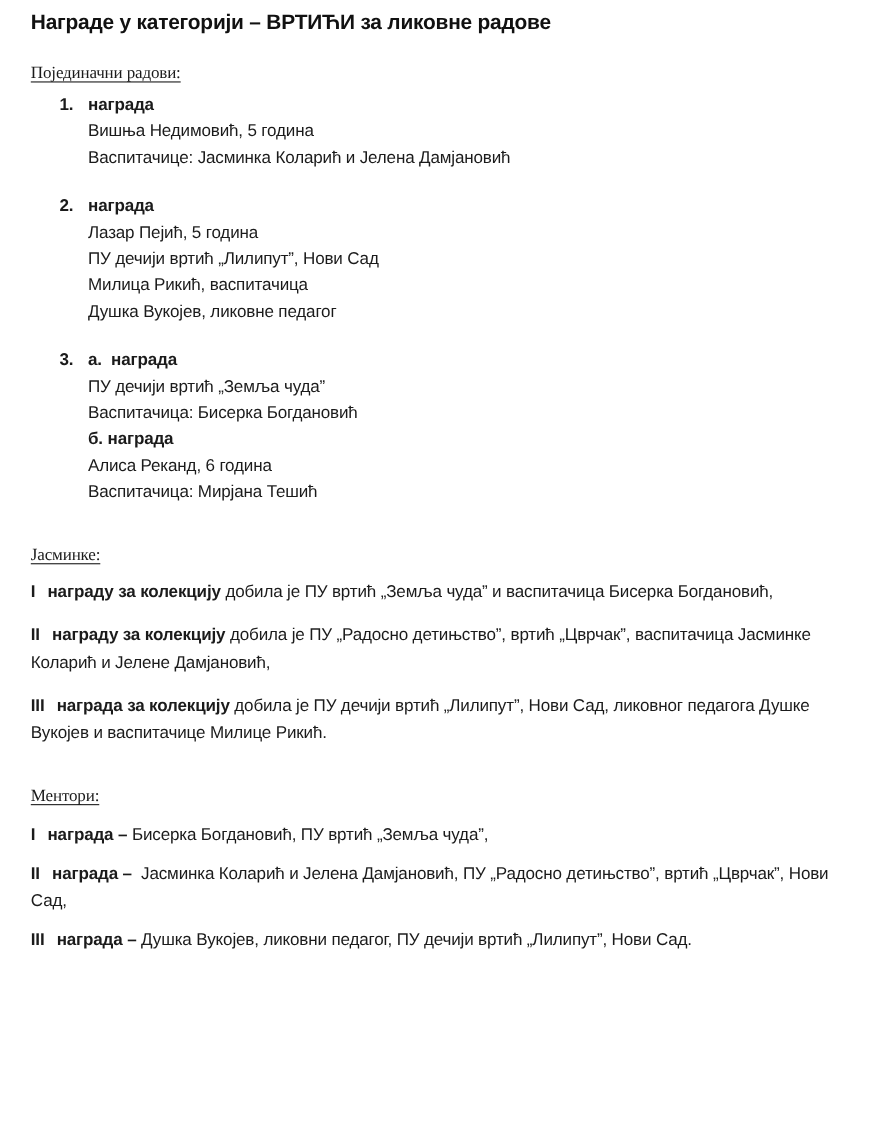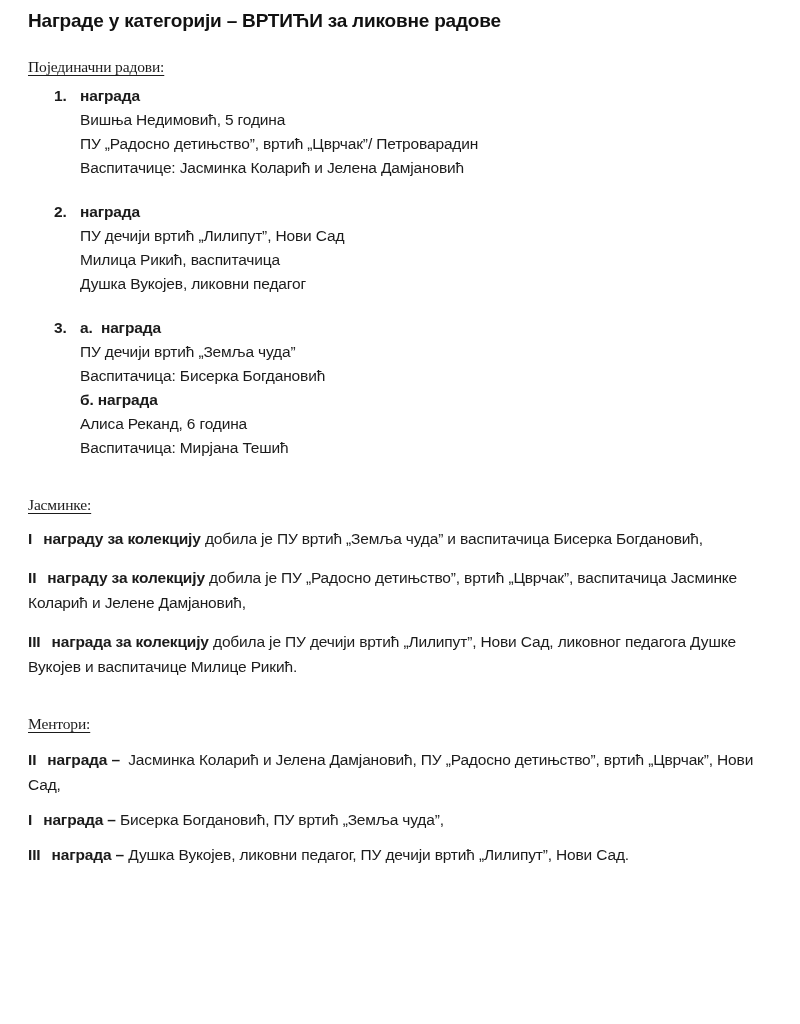--- a/index.html
+++ b/index.html
@@ -73,32 +73,32 @@
   <div class="section-heading sh-individual">Појединачни радови:</div>
 
   <div class="award-list">
 
     <div class="award-item">
       <div class="item-row">
           <span class="num">1.</span>
           <span class="award-label">награда</span>
         </div>
       <div class="award-line indent">Вишња Недимовић, 5 година</div>
-      <div class="award-line indent">ПУ „Радосно детињство”, вртић „Цврчак”/ Петроварадин</div>
       <div class="award-line indent">Васпитачице: Јасминка Коларић и Јелена Дамјановић</div>
     </div>
 
     <div class="award-item">
       <div class="item-row">
           <span class="num">2.</span>
           <span class="award-label">награда</span>
         </div>
+      <div class="award-line indent">Лазар Пејић, 5 година</div>
       <div class="award-line indent">ПУ дечији вртић „Лилипут”, Нови Сад</div>
       <div class="award-line indent">Милица Рикић, васпитачица</div>
-      <div class="award-line indent">Душка Вукојев, ликовни педагог</div>
+      <div class="award-line indent">Душка Вукојев, ликовне педагог</div>
     </div>
 
     <div class="award-item">
       <div class="item-row">
           <span class="num">3.</span>
           <span class="award-label">а.  награда</span>
         </div>
       <div class="award-line indent">ПУ дечији вртић „Земља чуда”</div>
       <div class="award-line indent">Васпитачица: Бисерка Богдановић</div>
       <div class="award-line indent"><span class="award-label">б. награда</span></div>
@@ -112,18 +112,18 @@
 
   <div class="entries">
     <p class="entry"><span class="entry-numeral">I</span><span class="entry-bold">награду за колекцију</span><span> добила је ПУ вртић „Земља чуда” и васпитачица Бисерка Богдановић,</span></p>
     <p class="entry"><span class="entry-numeral">II</span><span class="entry-bold">награду за колекцију</span><span> добила је ПУ „Радосно детињство”, вртић „Цврчак”, васпитачица Јасминке Коларић и Јелене Дамјановић,</span></p>
     <p class="entry"><span class="entry-numeral">III</span><span class="entry-bold">награда за колекцију</span><span> добила је ПУ дечији вртић „Лилипут”, Нови Сад, ликовног педагога Душке Вукојев и васпитачице Милице Рикић.</span></p>
   </div>
 
   <div class="section-heading sh-mentors">Ментори:</div>
 
   <div class="entries mentor-entries">
+    <p class="entry"><span class="entry-numeral">I</span><span class="entry-bold">награда –</span><span> Бисерка Богдановић, ПУ вртић „Земља чуда”,</span></p>
     <p class="entry"><span class="entry-numeral">II</span><span class="entry-bold">награда –</span><span>  Јасминка Коларић и Јелена Дамјановић, ПУ „Радосно детињство”, вртић „Цврчак”, Нови Сад,</span></p>
-    <p class="entry"><span class="entry-numeral">I</span><span class="entry-bold">награда –</span><span> Бисерка Богдановић, ПУ вртић „Земља чуда”,</span></p>
     <p class="entry"><span class="entry-numeral">III</span><span class="entry-bold">награда –</span><span> Душка Вукојев, ликовни педагог, ПУ дечији вртић „Лилипут”, Нови Сад.</span></p>
   </div>
 
 </div>
 
 </body></html>

